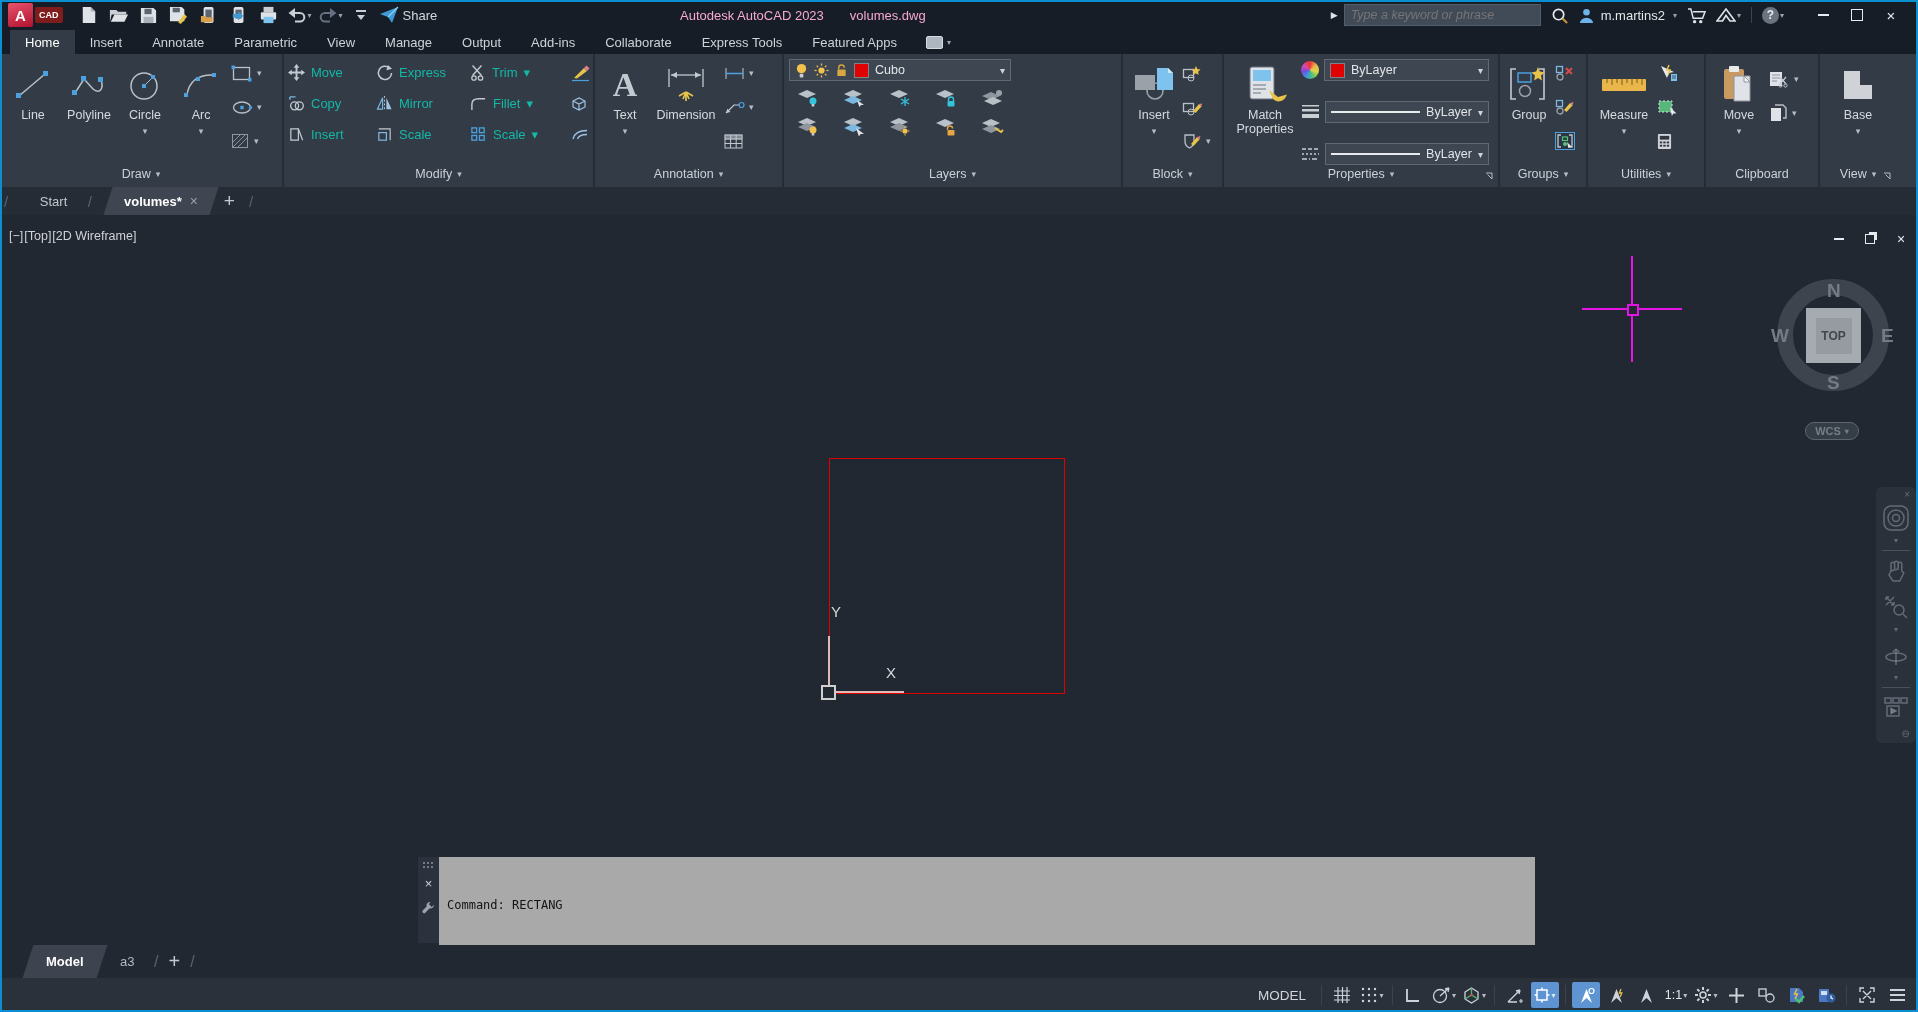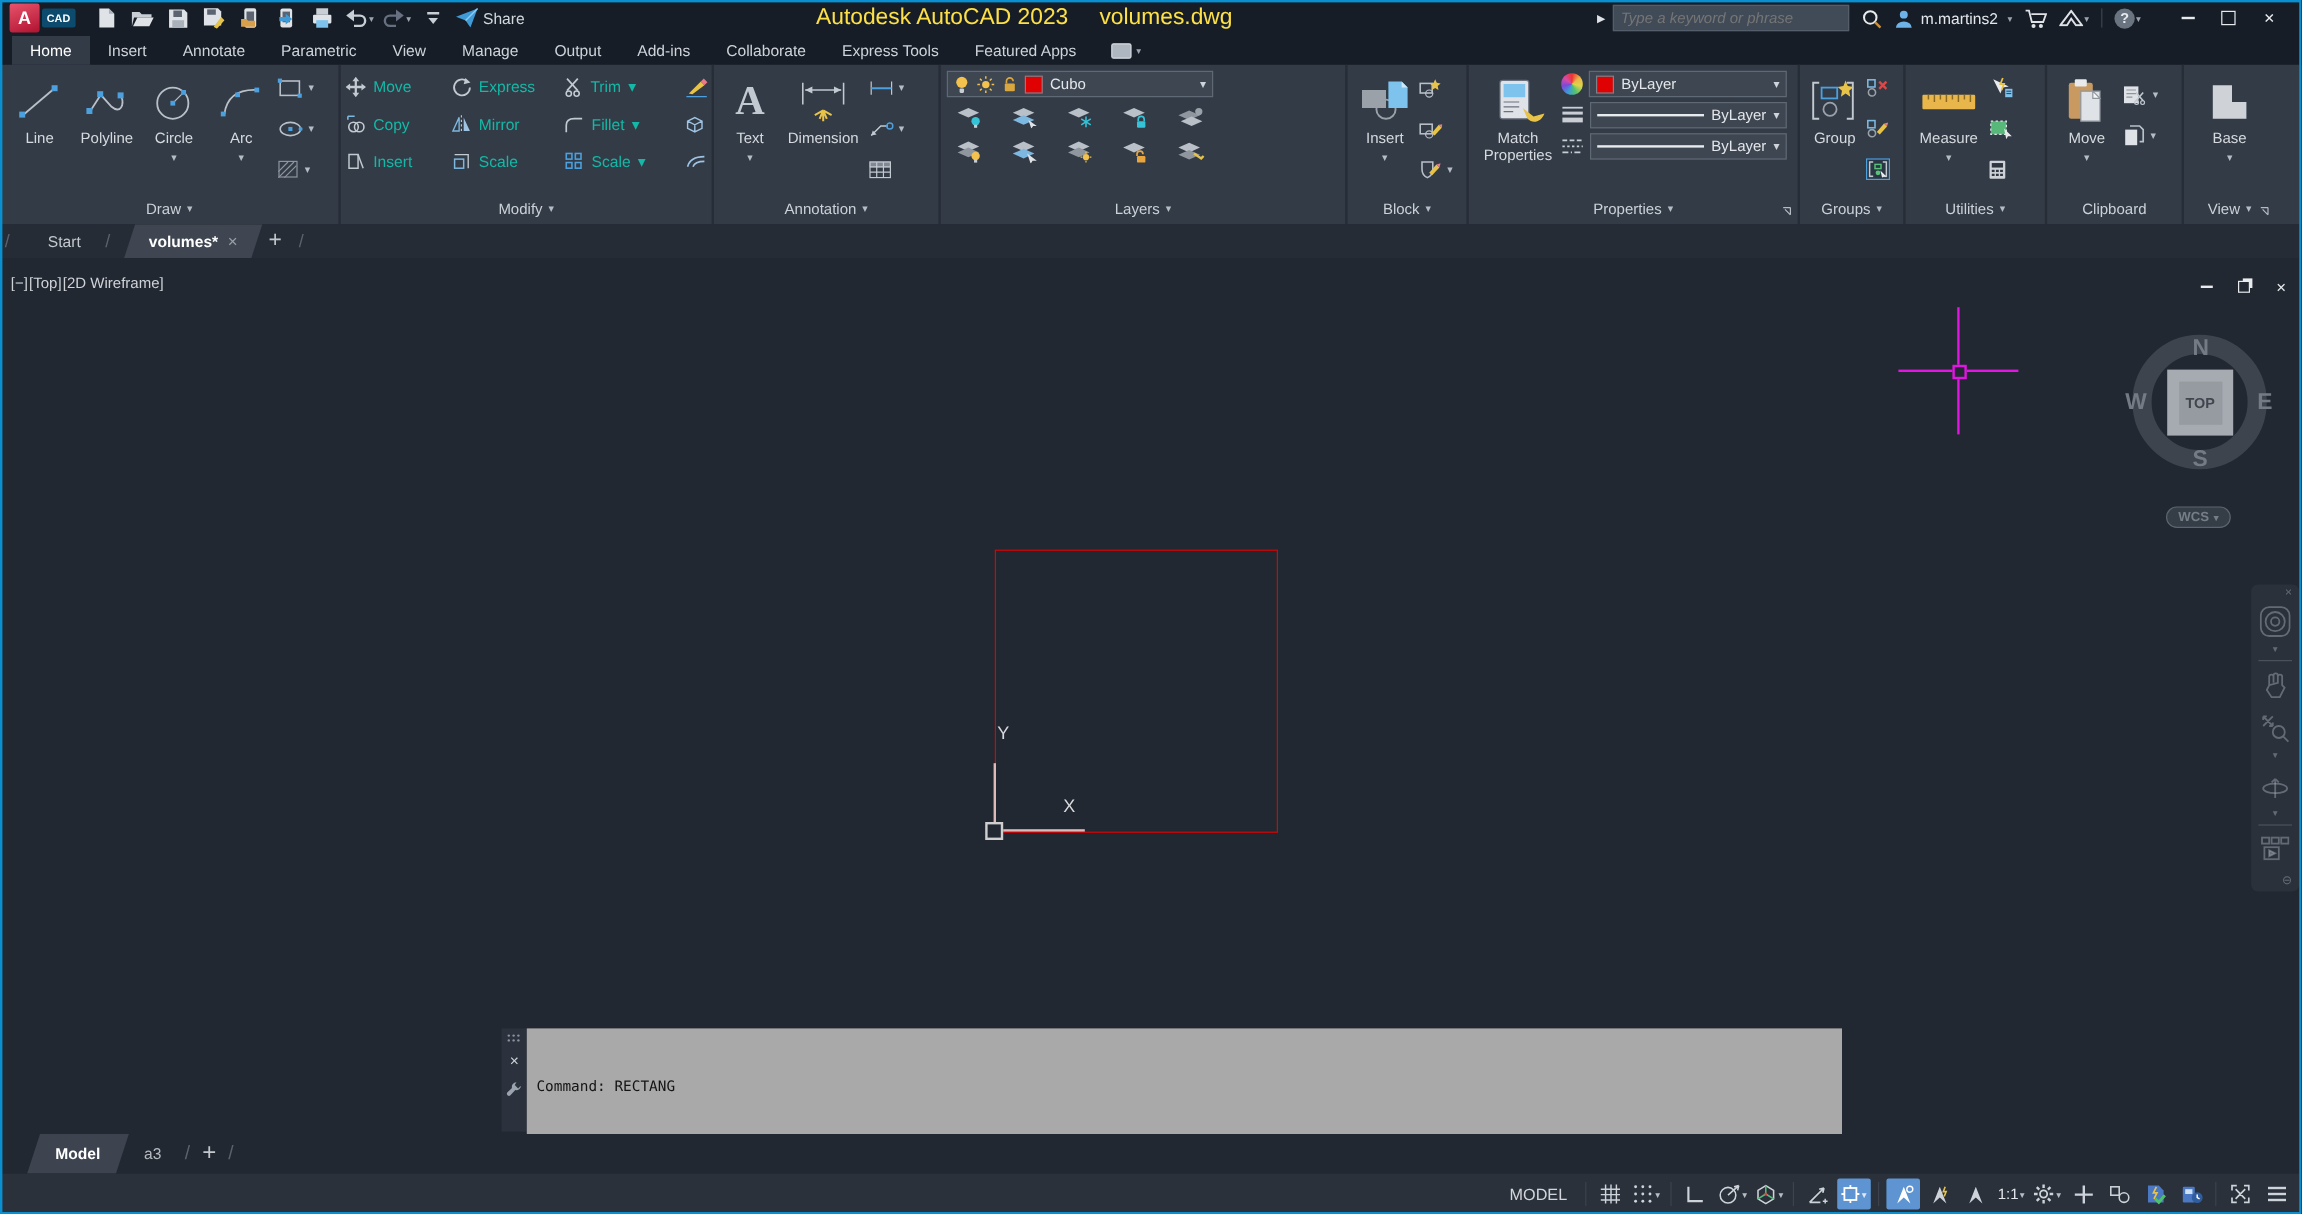--- a/index.html
+++ b/index.html
@@ -4,28 +4,28 @@
 <style>
   html,body{margin:0;padding:0;}
   body{width:1918px;height:1012px;position:relative;overflow:hidden;background:#222832;
        font-family:"Liberation Sans",sans-serif;-webkit-font-smoothing:antialiased;}
   .frame{position:absolute;inset:0;border:2px solid #0a8fd0;pointer-events:none;z-index:90;}
   svg{display:block;}
   
   .titlebar{position:absolute;left:0;top:0;width:1918px;height:30px;background:#161d26;display:flex;align-items:center;z-index:5;}
   .logoA{width:25px;height:24px;margin-left:8px;background:linear-gradient(160deg,#e8536b,#b01230);color:#fff;
          font-weight:bold;font-size:15px;display:flex;align-items:center;justify-content:center;border-radius:2px;}
-  .logoCAD{height:16px;margin-left:2px;background:#0c4a6e;color:#fff;font-weight:bold;font-size:9px;
+  .logoCAD{height:16px;margin-left:2px;background:#7f1d1d;color:#fff;font-weight:bold;font-size:9px;
          display:flex;align-items:center;padding:0 4px;border-radius:2px;}
   .qat{display:flex;align-items:center;margin-left:12px;gap:2px;}
   .qbtn{height:26px;min-width:24px;display:flex;align-items:center;justify-content:center;padding:0 2px;}
   .tiny-arrow{color:#9aa3ae;font-size:8px;margin-left:1px;}
   .share-lbl{color:#d3d8dd;font-size:13px;margin-left:4px;}
   .tb-center{position:absolute;left:680px;top:0;height:30px;display:flex;align-items:center;gap:26px;}
-  .tb-title{color:#fde047;font-size:19px;}
+  .tb-title{color:#f9a8d4;font-size:13px;}
   .tb-right{position:absolute;right:6px;top:0;height:30px;display:flex;align-items:center;}
   .searchbox{width:195px;height:20px;background:#414b58;border:1px solid #545e6b;display:flex;align-items:center;margin-left:6px;}
   .searchbox input{flex:1;background:transparent;border:none;outline:none;font-style:italic;font-size:12.5px;color:#b9c0c8;padding:0 6px;font-family:"Liberation Sans",sans-serif;}
   .tb-ic{margin-left:10px;display:flex;align-items:center;}
   .username{color:#e3e7eb;font-size:13px;margin-left:6px;}
   .tb-sep{width:1px;height:16px;background:#3a4450;margin:0 10px;}
   .helpcirc{width:17px;height:17px;border-radius:50%;background:#6a7380;color:#e8ebee;font-size:12px;font-weight:bold;display:flex;align-items:center;justify-content:center;}
   .wbtns{display:flex;align-items:center;gap:8px;margin-left:26px;margin-right:8px;}
   .wb{width:26px;height:22px;display:flex;align-items:center;justify-content:center;color:#e8ebee;}
   .minbar{width:11px;height:2px;background:#e8ebee;}
@@ -51,21 +51,21 @@
   .smallcol{display:flex;flex-direction:column;justify-content:space-between;padding:6px 2px;box-sizing:border-box;height:100px;}
   .sbtn{display:flex;align-items:center;gap:4px;height:20px;color:#d6dade;font-size:13px;}
   .sbtn .dn{font-size:9px;color:#b6bcc4;}
   .modgrid{display:grid;grid-template-columns:88px 94px 100px 30px;grid-auto-rows:31px;align-items:center;padding-left:4px;}
   .mitem{display:flex;align-items:center;gap:6px;color:#14b8a6;font-size:13px;}
   .combo{background:#3e4651;border:1px solid #5f6875;height:22px;display:flex;align-items:center;font-size:12.5px;color:#e3e6ea;padding:0 5px;gap:6px;box-sizing:border-box;}
   .combo .arrow{margin-left:auto;color:#cfd4da;font-size:10px;}
   .swatch{width:13px;height:13px;background:#e00202;border:1px solid #7d828a;}
   .lay-right{width:222px;display:flex;flex-direction:column;gap:3px;padding-top:2px;}
   .lay-icons{display:flex;justify-content:space-between;padding:0 4px;}
-  .prop-right{width:188px;display:flex;flex-direction:column;gap:4px;padding-top:2px;}
+  .prop-right{width:188px;display:flex;flex-direction:column;gap:20px;padding-top:2px;}
   .prop-row{display:flex;align-items:center;gap:5px;}
   .cwheel{width:18px;height:18px;border-radius:50%;background:conic-gradient(#e33,#e8b64a,#ded54a,#57c26b,#3b9ad8,#7a4ad8,#d84aa8,#e33);}
   .wline{flex:1;height:1.5px;background:#e8ebee;}
   
   .filetabs{position:absolute;left:0;top:187px;width:1918px;height:28px;background:#262c35;display:flex;align-items:stretch;z-index:4;}
   .ftab{display:flex;align-items:center;padding:0 16px;color:#c3c8ce;font-size:13px;transform:skewX(-18deg);margin-left:12px;}
   .ftab>span{transform:skewX(18deg);display:flex;align-items:center;gap:8px;}
   .ftab.active{background:#3f4651;color:#fff;font-weight:bold;}
   .ftab .x{color:#9aa0a8;font-weight:normal;font-size:14px;}
   .fslash{color:#5a626e;font-size:15px;display:flex;align-items:center;margin:0 4px;}

